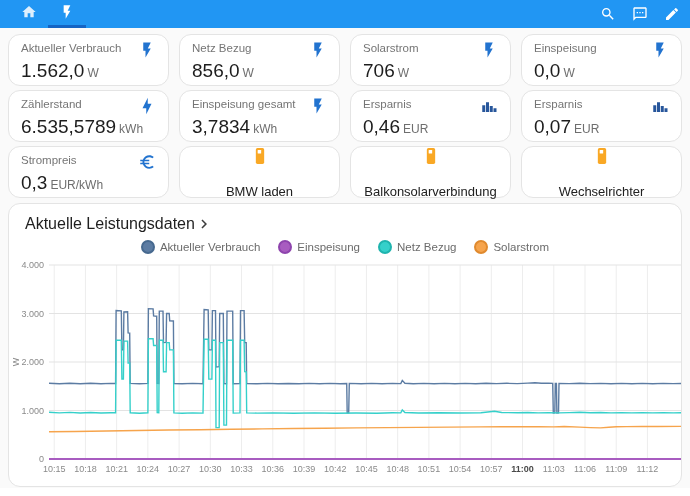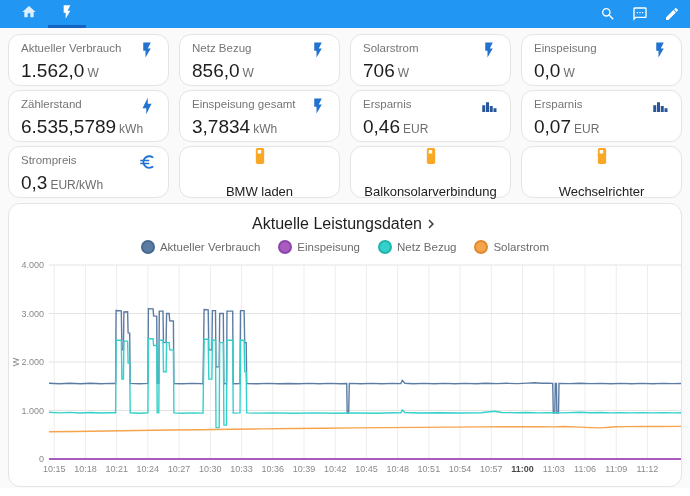--- a/index.html
+++ b/index.html
@@ -29,21 +29,21 @@
   .card-value{margin-top:1px;white-space:nowrap;}
   .card-value .value{font-size:19px;color:#1d1d1d;letter-spacing:0;}
   .card-value .unit{font-size:12px;color:#6e6e6e;margin-left:3px;}
   .card.button{display:flex;flex-direction:column;align-items:center;justify-content:center;gap:18px;padding:4px;}
   .card.button .big-icon{width:20px;height:20px;}
   .card.button .big-icon svg{width:20px;height:20px;display:block;}
   .btn-label{font-size:13px;color:#212121;white-space:nowrap;}
   
   .section-card{position:absolute;top:203px;left:8px;right:8px;height:284px;background:#fff;
                 border:1px solid #e4e4e4;border-radius:12px;box-sizing:border-box;overflow:hidden;}
-  .section-head{display:flex;align-items:center;justify-content:center;padding:11px 14px 4px 16px;}
+  .section-head{display:flex;align-items:center;justify-content:flex-start;padding:11px 14px 4px 16px;}
   .section-title{font-size:16px;color:#1f1f1f;}
   .chevron{width:18px;height:18px;color:#3d3d3d;cursor:pointer;}
   .chevron svg{width:18px;height:18px;display:block;}
   .legend{display:flex;justify-content:center;align-items:center;gap:18px;height:20px;}
   .legend-item{display:flex;align-items:center;gap:5px;cursor:pointer;}
   .legend-dot{width:10px;height:10px;border-radius:50%;border:2px solid;}
   .legend-label{font-size:11.5px;color:#6b6b6b;}
   .chart-wrap{margin-top:2px;}
   svg text{font-family:"Liberation Sans",sans-serif;}
 </style>

